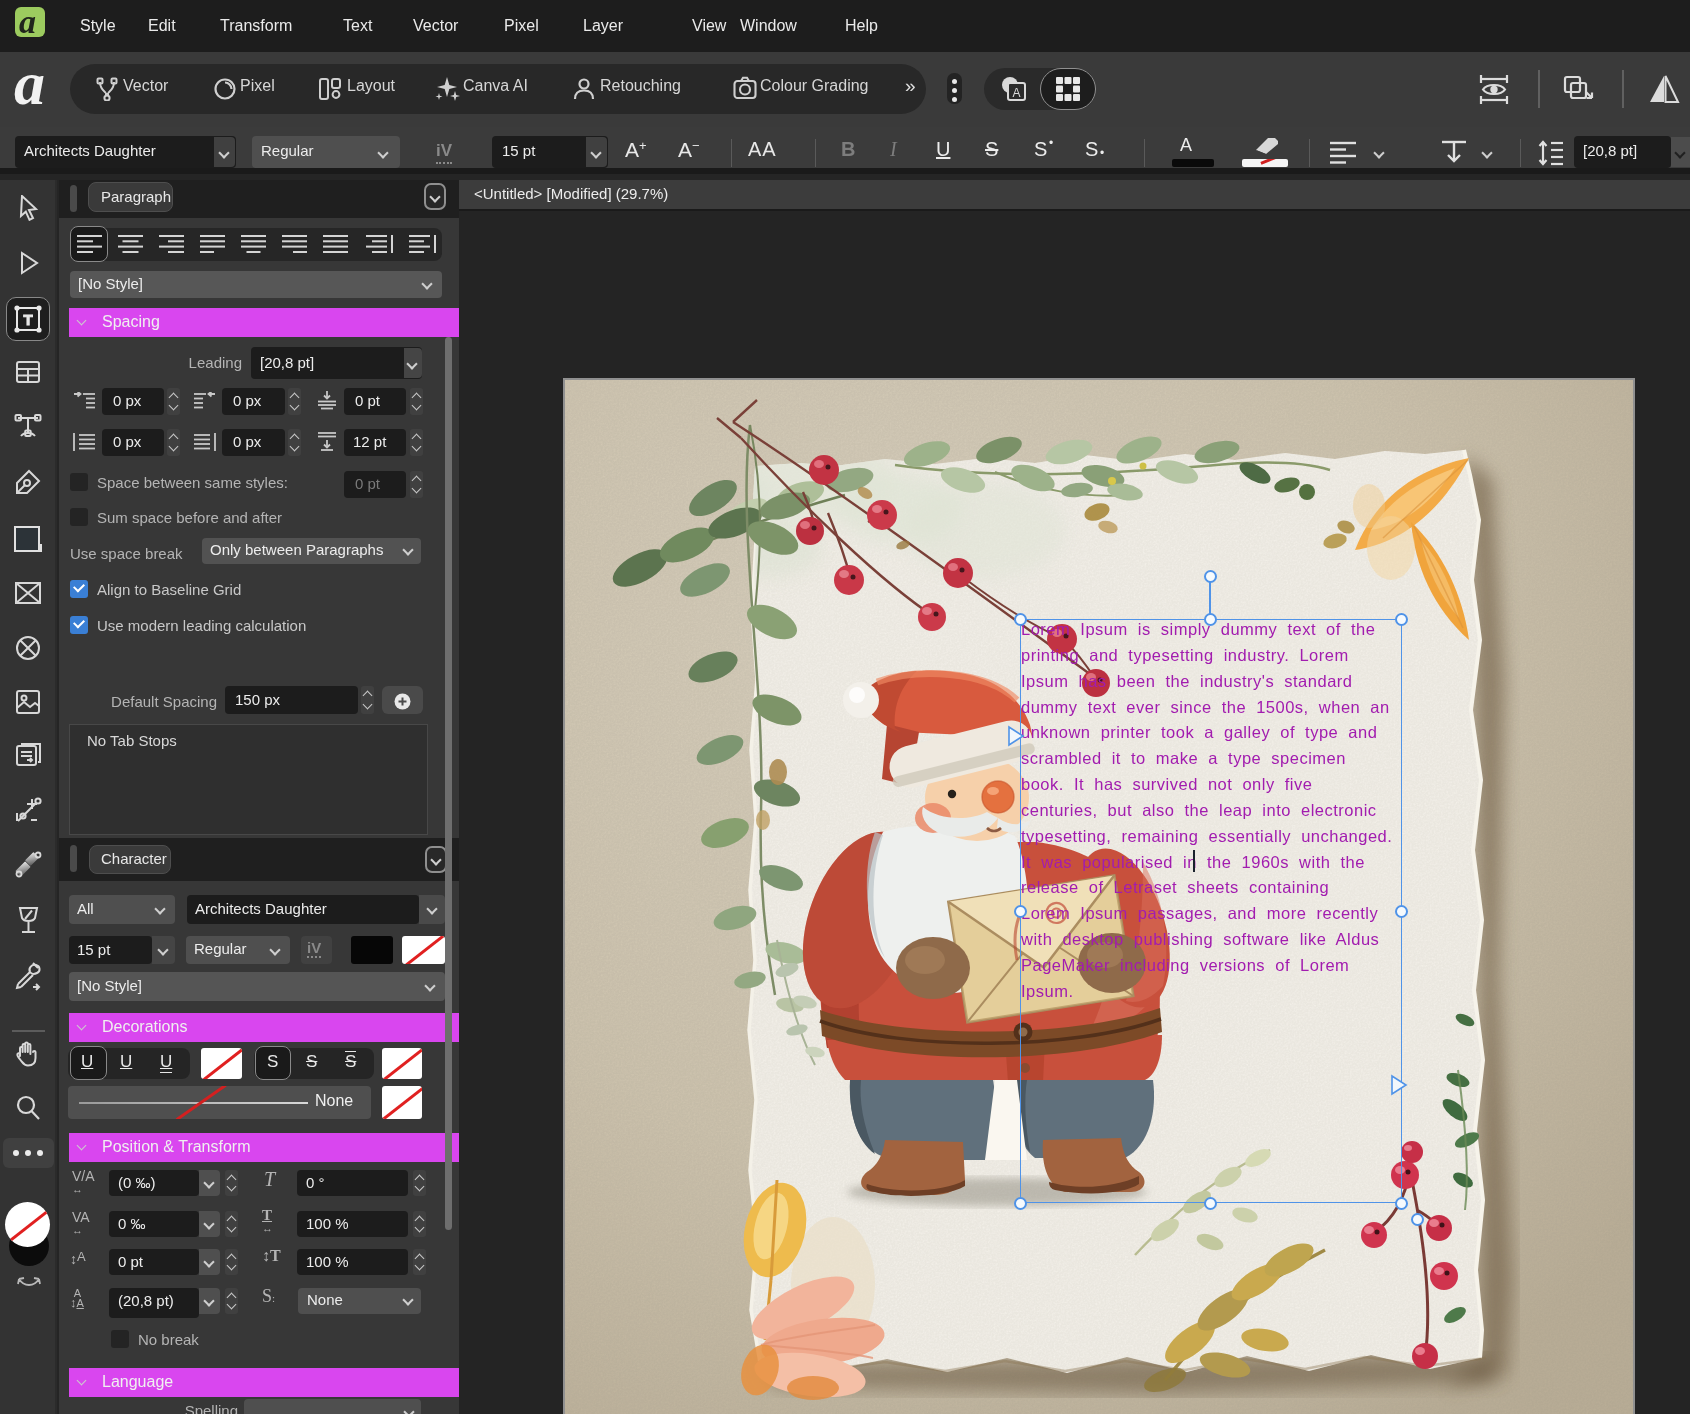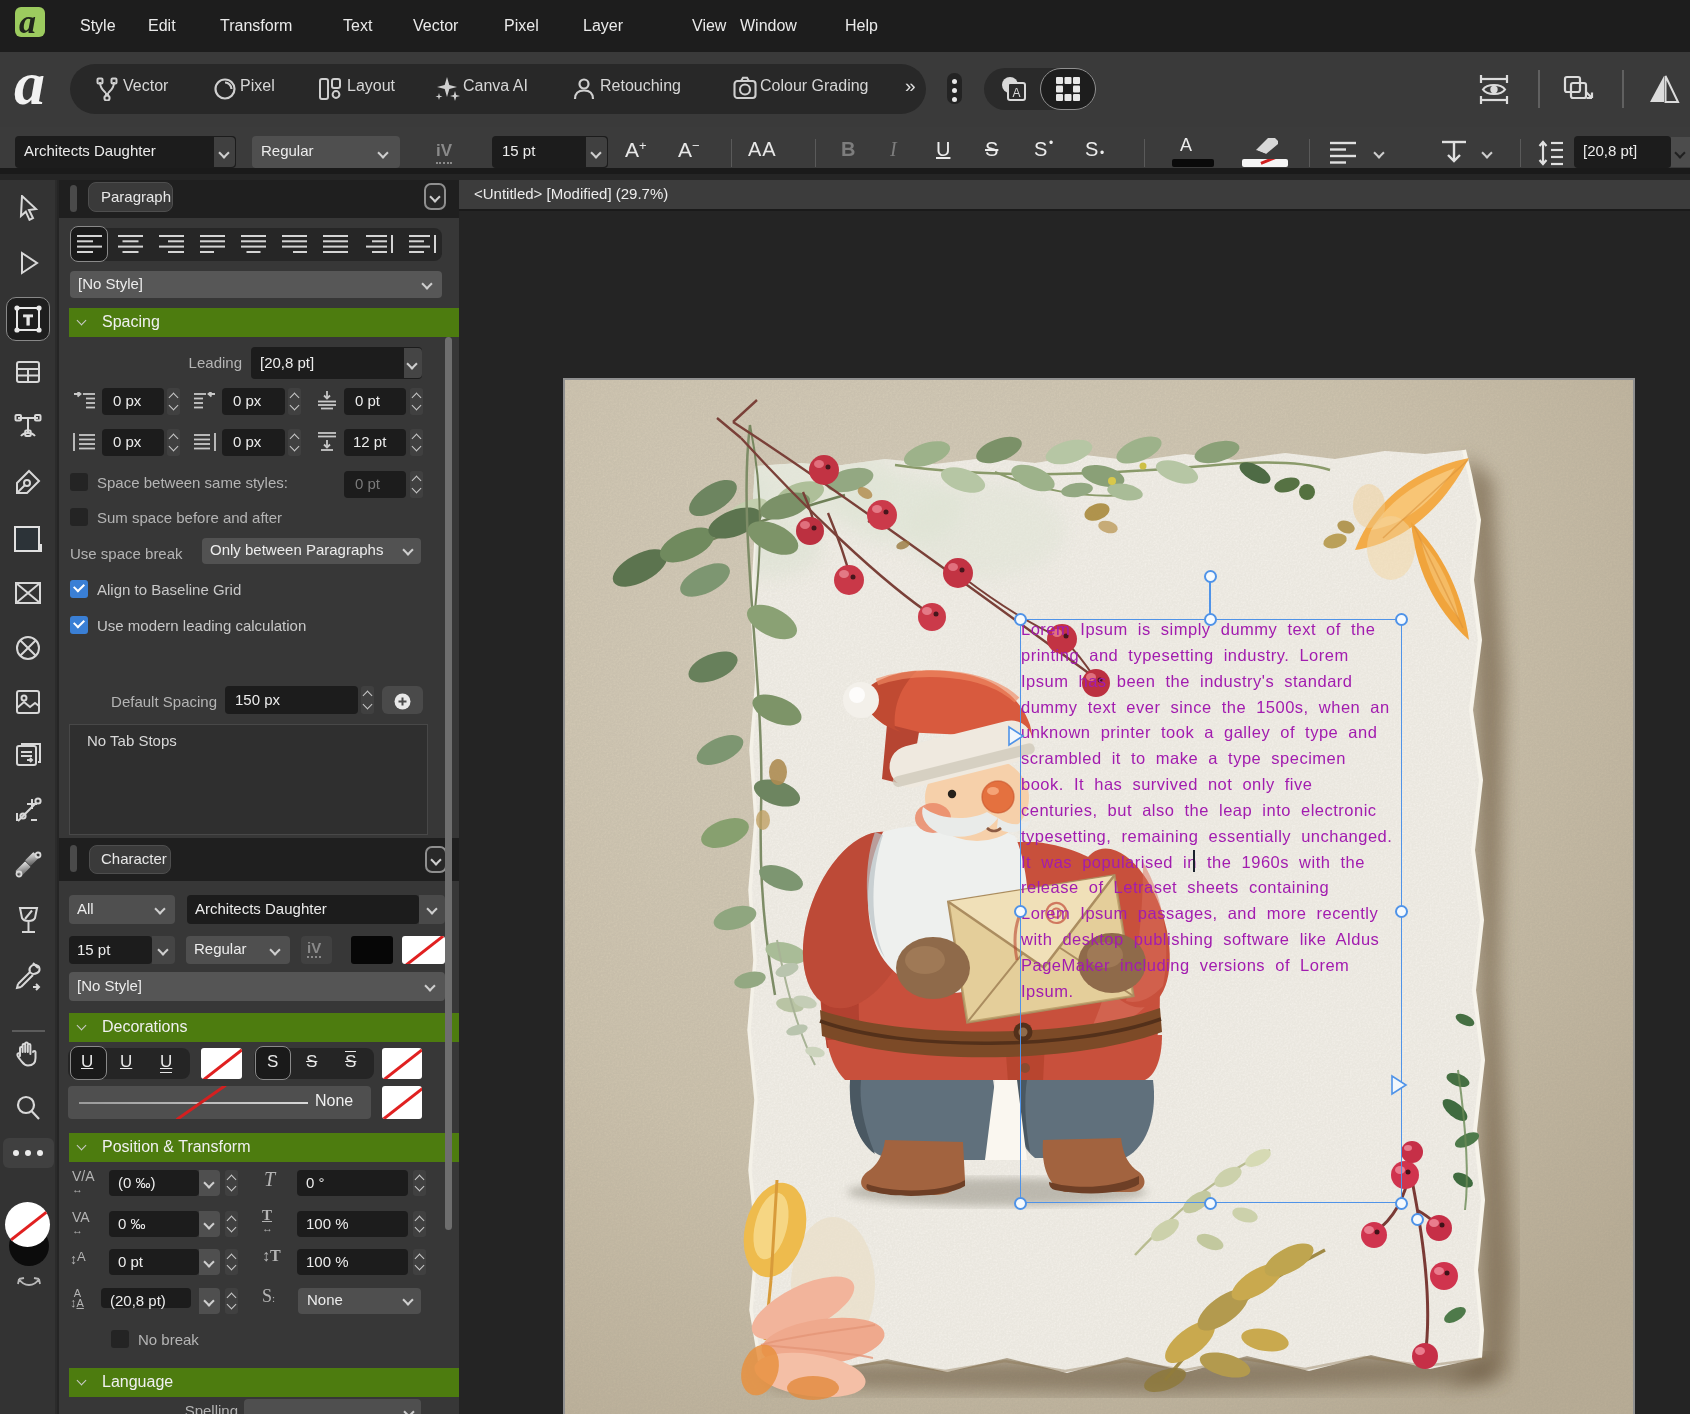--- a/index.html
+++ b/index.html
@@ -16,21 +16,21 @@
 .tabbar{left:0;top:0;width:1231px;height:31px;background:#3c3c3c;border-bottom:2px solid #1a1a1a}
 .din{background:#1c1c1c;border-radius:4px;color:#ececec;font-size:15px}
 .ldd{background:#4f4f4f;border-radius:4px;color:#ececec;font-size:15px}
 .chev{position:absolute;width:10px;height:10px}
 .chev:before{content:"";position:absolute;left:1px;top:2px;width:6px;height:6px;border-right:2px solid #cfcfcf;border-bottom:2px solid #cfcfcf;transform:rotate(45deg)}
 .chevd:before{border-color:#202020}
 .spin{position:absolute;width:13px;border-radius:3px;background:#404040}
 .spin:before,.spin:after{content:"";position:absolute;left:3px;width:6px;height:6px;border-right:1.8px solid #c8c8c8;border-bottom:1.8px solid #c8c8c8}
 .spin:before{top:6px;transform:rotate(-135deg)}
 .spin:after{bottom:6px;transform:rotate(45deg)}
-.sechdr{left:10px;width:390px;height:29px;background:#4d7c0f;color:#f0f0f0;font-size:16px}
+.sechdr{left:10px;width:390px;height:29px;background:#d946ef;color:#f0f0f0;font-size:16px}
 .sechdr .tx{position:absolute;left:33px;top:5px}
 .sechdr .ch{position:absolute;left:9px;top:9px;width:8px;height:8px}
 .sechdr .ch:before{content:"";position:absolute;width:6px;height:6px;border-right:1.8px solid #ccc;border-bottom:1.8px solid #ccc;transform:rotate(45deg)}
 .cb{position:absolute;width:18px;height:18px;background:#242424;border-radius:3px}
 .cbb{background:#3a7fd5}
 .cbb:before{content:"";position:absolute;left:4px;top:3px;width:8px;height:5px;border-left:2px solid #fff;border-bottom:2px solid #fff;transform:rotate(-45deg)}
 .lbl{color:#b4b4b4;font-size:15px}
 .vsep{width:1px;background:#5a5a5a}
 .swatchwr{background:#fff;border-radius:3px;overflow:hidden}
 .swatchwr:before{content:"";position:absolute;left:-30%;top:50%;width:160%;height:2.5px;background:#e02020;transform:rotate(-38deg)}
@@ -679,21 +679,21 @@
   <div class="abs" style="left:140px;top:1069px;width:21px;height:26px;background:#4f4f4f;border-radius:0 4px 4px 0"></div>
   <div class="chev" style="left:145px;top:1076px"></div>
   <div class="abs spin" style="left:166px;top:1069px;height:26px"></div>
   <div class="abs lbl" style="left:203px;top:1067px;font-size:16px">↕<span style="font-family:'Liberation Serif',serif;font-weight:bold">T</span></div>
   <div class="abs din" style="left:238px;top:1069px;width:111px;height:26px">
       <span style="position:absolute;left:9px;top:4px">100 %</span>
     </div>
   <div class="abs spin" style="left:354px;top:1069px;height:26px"></div>
 
   <div class="abs lbl" style="left:11px;top:1108px;font-size:13px;line-height:10px">&nbsp;<span style="font-size:11px">A</span><br>↕<span style="font-size:11px;text-decoration:underline">A</span></div>
-  <div class="abs din" style="left:42px;top:1108px;width:90px;height:20px">
+  <div class="abs din" style="left:50px;top:1108px;width:90px;height:30px">
       <span style="position:absolute;left:9px;top:4px">(20,8 pt)</span>
     </div>
   <div class="abs" style="left:140px;top:1108px;width:21px;height:26px;background:#4f4f4f;border-radius:0 4px 4px 0"></div>
   <div class="chev" style="left:145px;top:1115px"></div>
   <div class="abs spin" style="left:166px;top:1108px;height:26px"></div>
   <div class="abs lbl" style="left:203px;top:1106px;font-size:18px;font-family:'Liberation Serif',serif">S<span style="font-size:11px">:</span></div>
   <div class="abs ldd" style="left:239px;top:1108px;width:123px;height:26px">
       <span style="position:absolute;left:9px;top:3px">None</span>
     </div>
   <div class="chev" style="left:344px;top:1114px"></div>

